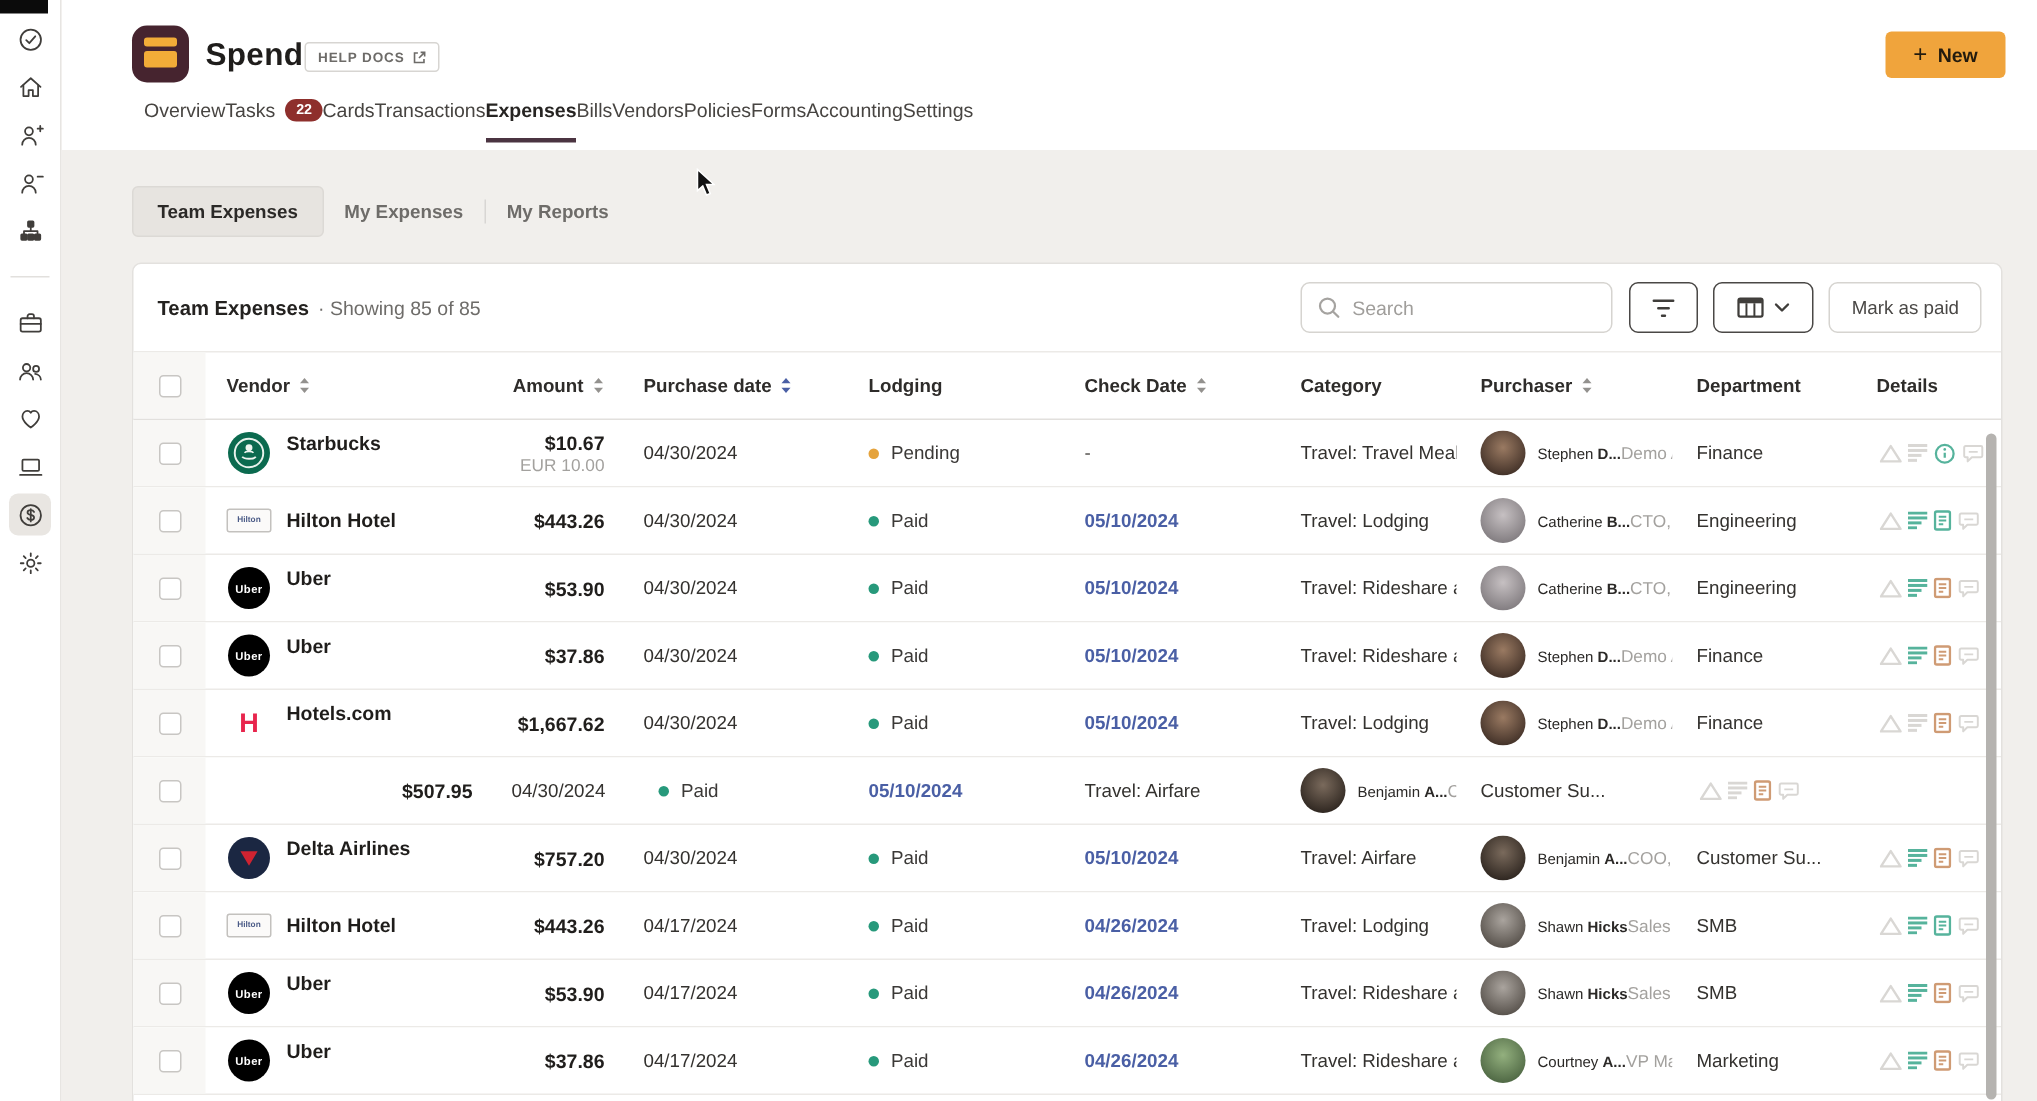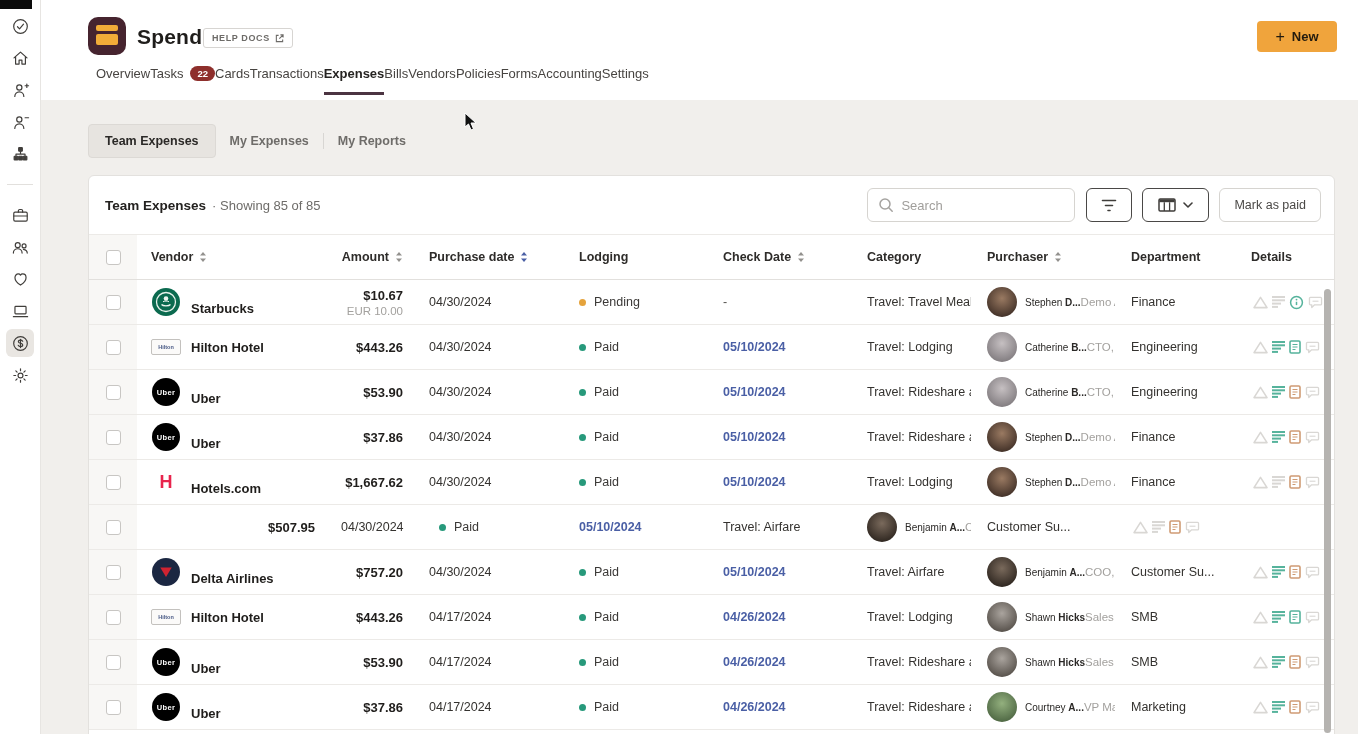--- a/index.html
+++ b/index.html
@@ -65,21 +65,21 @@
   .grid { display:grid; grid-template-columns:48px 198px 88px 140px 144px 144px 120px 144px 120px 101px; align-items:center; }
   .thead { height:46px; border-top:1px solid #eceae7; border-bottom:1px solid #e2e0dd; font-size:12.5px; font-weight:700; color:#2e2c2a; }
   .th { display:flex; align-items:center; gap:6px; padding-left:16px; white-space:nowrap; overflow:hidden; }
   .th.v { padding-left:14px; } .th.p { padding-left:6px; }
   .th.r { justify-content:flex-end; padding-right:20px; padding-left:0; }
   .sel-col { background:#f8f7f5; height:100%; display:flex; align-items:center; justify-content:center; }
   .cb { width:15px; height:15px; border:1.5px solid #c8c6c3; border-radius:3px; background:#fff; cursor:pointer; }
 
   .trow { height:45px; border-bottom:1px solid #eceae7; font-size:12.5px; background:#fff; }
   .cell { padding-left:16px; white-space:nowrap; overflow:hidden; }
-  .vend { display:flex; align-items:flex-end; gap:10px; padding-left:14px; }
+  .vend { display:flex; align-items:flex-start; gap:10px; padding-left:14px; }
   .vlogo { width:30px; display:flex; justify-content:center; align-items:center; flex-shrink:0; }
   .vname { font-size:13px; font-weight:700; color:#1f1d1b; }
   .lg-c { width:28px; height:28px; border-radius:50%; display:flex; align-items:center; justify-content:center; }
   .lg-uber { background:#000; color:#fff; font-size:7.5px; font-weight:600; letter-spacing:.3px; }
   .lg-hotels { background:#fff; color:#e8254d; font-size:18px; font-weight:800; }
   .lg-jetblue { background:radial-gradient(circle at 42% 38%, #5aa0ea 0%, #1e62c8 48%, #0b3a8e 100%); }
   .lg-delta { background:#1b2742; }
   .lg-hilton { width:30px; height:16px; border:1px solid #c3c1be; border-radius:2px; background:#fbfaf9;
                color:#4a5a86; font-size:5.5px; font-weight:700; display:flex; align-items:center; justify-content:center; }
   .amt { display:flex; flex-direction:column; align-items:flex-end; justify-content:center; padding-right:20px; }

